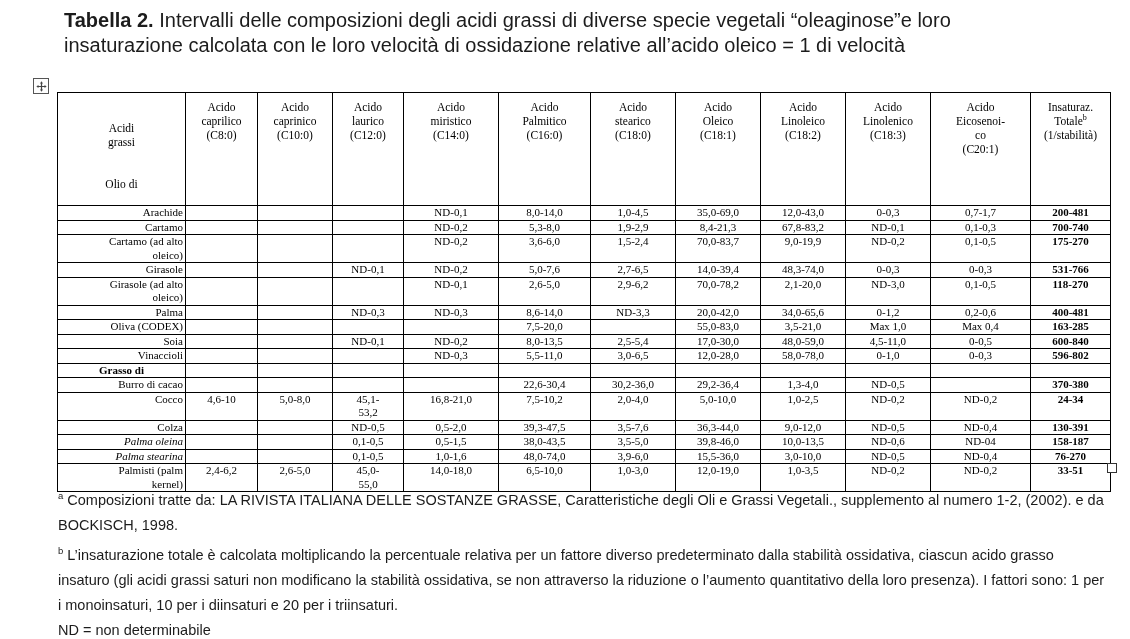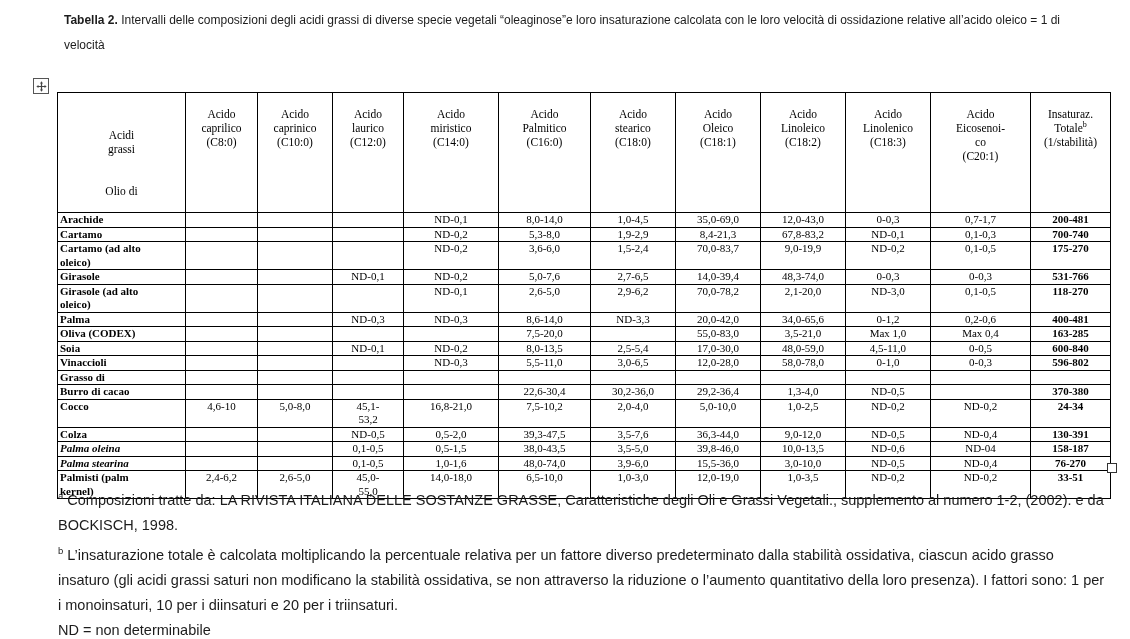--- a/index.html
+++ b/index.html
@@ -7,21 +7,21 @@
     position:relative;
     width:1130px;height:639px;
     background:#ffffff;
     font-family:"Liberation Sans",sans-serif;
     color:#1a1a1a;
     overflow:hidden;
   }
   
   .caption{
     position:absolute;left:64px;top:8px;width:1010px;
-    font-size:12px;line-height:25px;margin:0;color:#1c1c1c;
+    font-size:20px;line-height:25px;margin:0;color:#1c1c1c;
   }
   .caption b{font-weight:bold;}
   
   .move-handle{
     position:absolute;left:33px;top:78px;width:14px;height:14px;
     border:1px solid #555;background:#fdfdfd;
     display:flex;align-items:center;justify-content:center;
   }
   .move-handle svg{display:block;}
   
@@ -34,32 +34,32 @@
   }
   table.fat th,table.fat td{
     border:1px solid #000;
     padding:0 2px;
     vertical-align:top;
     white-space:pre-line;
     overflow:hidden;
   }
   table.fat thead th{
     font-weight:normal;text-align:center;
-    height:70px;font-size:11.5px;line-height:14px;padding-top:14px;
+    height:70px;font-size:11.5px;line-height:14px;padding-top:7px;
   }
   th.corner{font-weight:bold;}
   .corner-box{display:flex;flex-direction:column;justify-content:space-between;height:70px;margin-top:7px;}
   th.insat{font-weight:bold;}
   th.insat sup{font-size:8px;line-height:0;}
   table.fat td{height:13px;line-height:13.5px;}
   td.val{text-align:center;}
-  td.lbl{text-align:left;padding-left:4px;font-weight:bold;}
+  td.lbl{text-align:right;padding-left:4px;}
   td.insat-val{text-align:center;font-weight:bold;}
   tr.italic td.lbl{font-style:italic;}
-  tr.section td.lbl{font-weight:bold;}
+  tr.section td.lbl{font-weight:bold;text-align:center;}
   
   .resize-handle{
     position:absolute;left:1107px;top:463px;width:8px;height:8px;
     border:1px solid #333;background:#fff;
   }
   
   .footnotes{
     position:absolute;left:58px;top:483px;width:1050px;
     font-size:14.5px;line-height:25px;color:#1c1c1c;
   }

